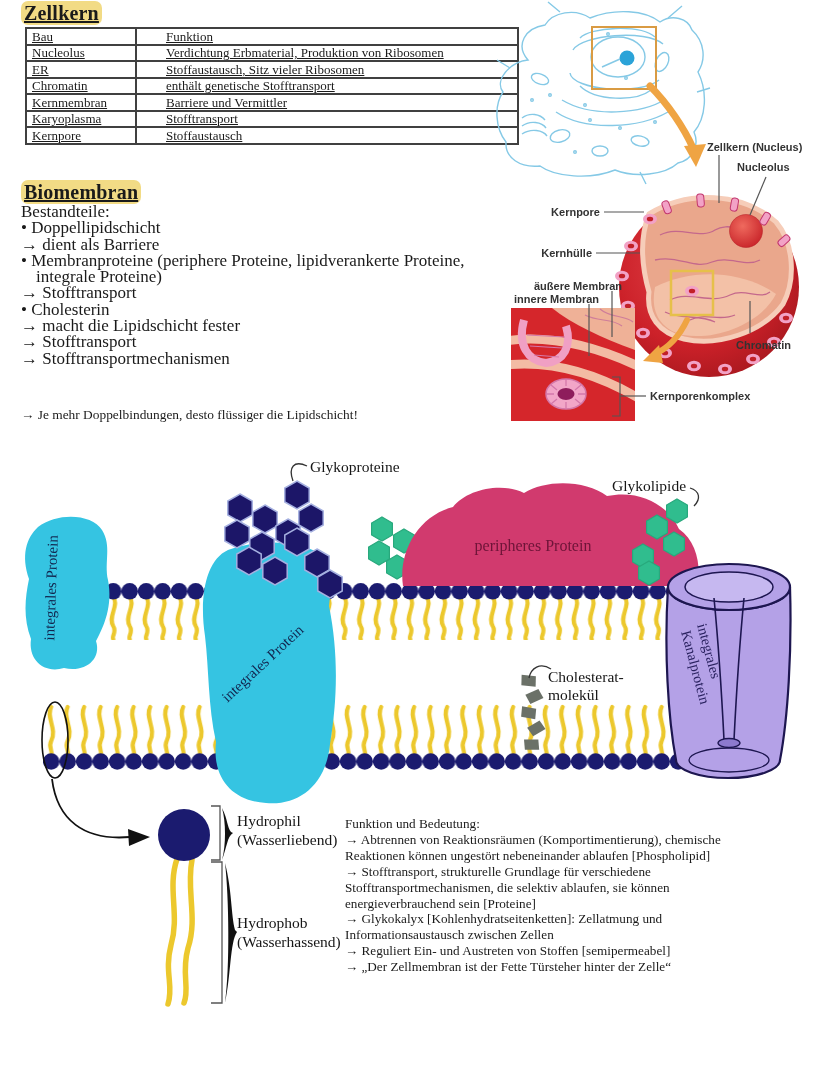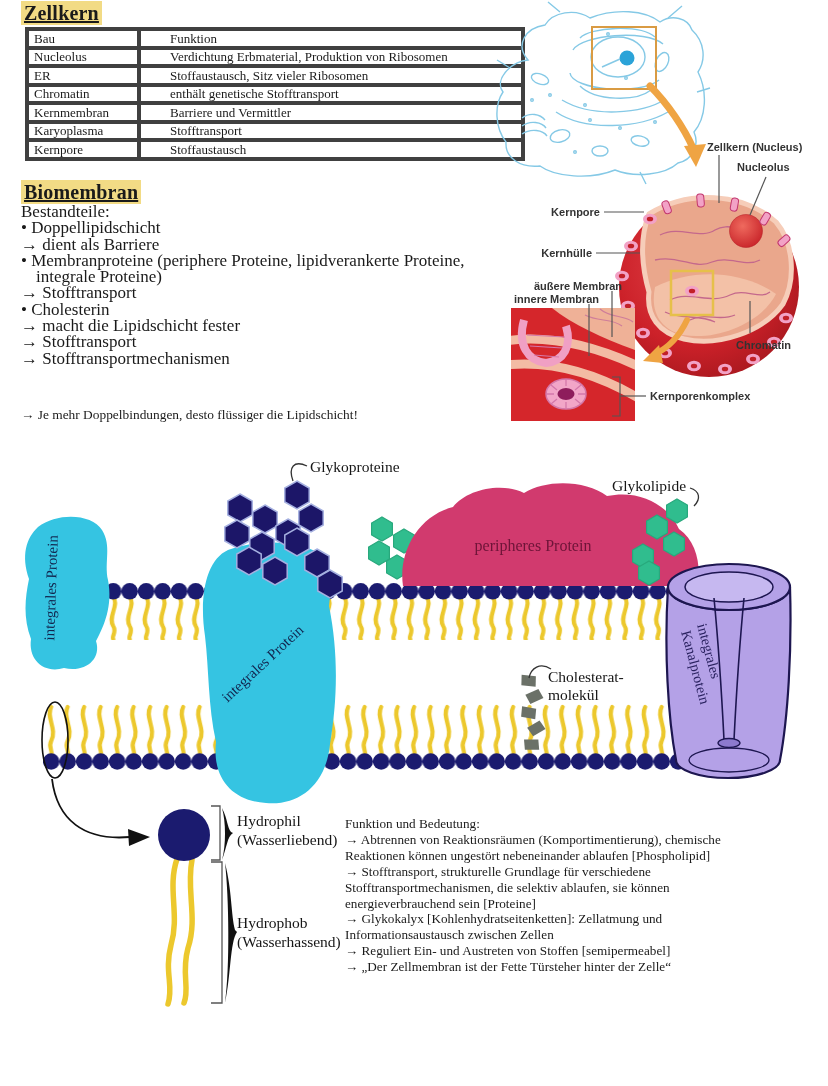--- a/index.html
+++ b/index.html
@@ -1,24 +1,24 @@
 <!DOCTYPE html>
 <html><head>
 <meta charset="utf-8">
 <style>
   html,body{margin:0;padding:0;}
   body{width:828px;height:1086px;background:#ffffff;position:relative;overflow:hidden;
        font-family:"Liberation Serif",serif;color:#1a1a1a;}
   .page{position:absolute;inset:0;}
   .hl{position:absolute;margin:0;font-size:20px;font-weight:600;letter-spacing:.2px;
-      background:#f2db85;text-decoration:underline;padding:0 3px;line-height:24px;}
+      background:#f2db85;text-decoration:underline;padding:0 3px;line-height:24px;border-radius:7px;}
   .h-zellkern{left:21px;top:1px;}
   .h-biomembran{left:21px;top:180px;}
   table.ztable{position:absolute;left:25px;top:27px;border-collapse:collapse;font-size:13px;}
-  .ztable td{border:4px solid #404040;padding:0 5px;height:14.5px;line-height:13px;white-space:nowrap;}
+  .ztable td{border:2px solid #404040;padding:0 5px;height:14.5px;line-height:13px;white-space:nowrap;text-decoration:underline;}
   .ztable td.c1{width:98px;}
   .ztable td.c2{width:346px;padding-left:29px;}
   .blist{position:absolute;left:21px;top:204px;font-size:17px;line-height:16.3px;width:475px;}
   .blist .indent{padding-left:15px;}
   .bold-note{position:absolute;left:21px;top:407px;font-size:13.4px;font-weight:normal;}
   .funktion{position:absolute;left:345px;top:816px;width:486px;font-size:13.2px;line-height:15.9px;}
   svg.nucleus-fig{position:absolute;left:490px;top:0;}
   svg.membrane-fig{position:absolute;left:0;top:450px;}
   svg text{font-family:"Liberation Serif",serif;fill:#161616;}
   .nuc-label{font-family:"Liberation Sans",sans-serif;font-size:11px;font-weight:bold;fill:#333333;}

